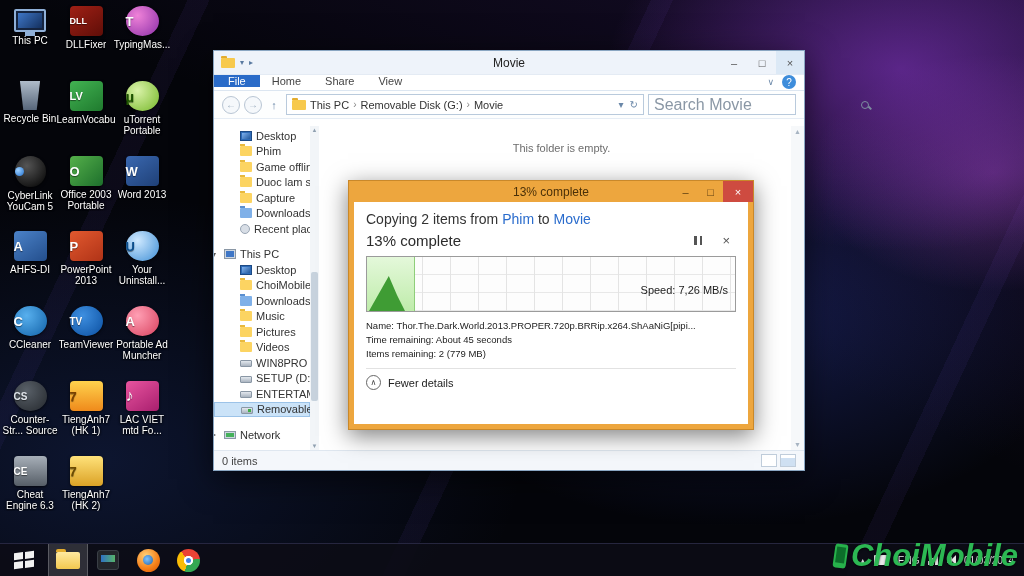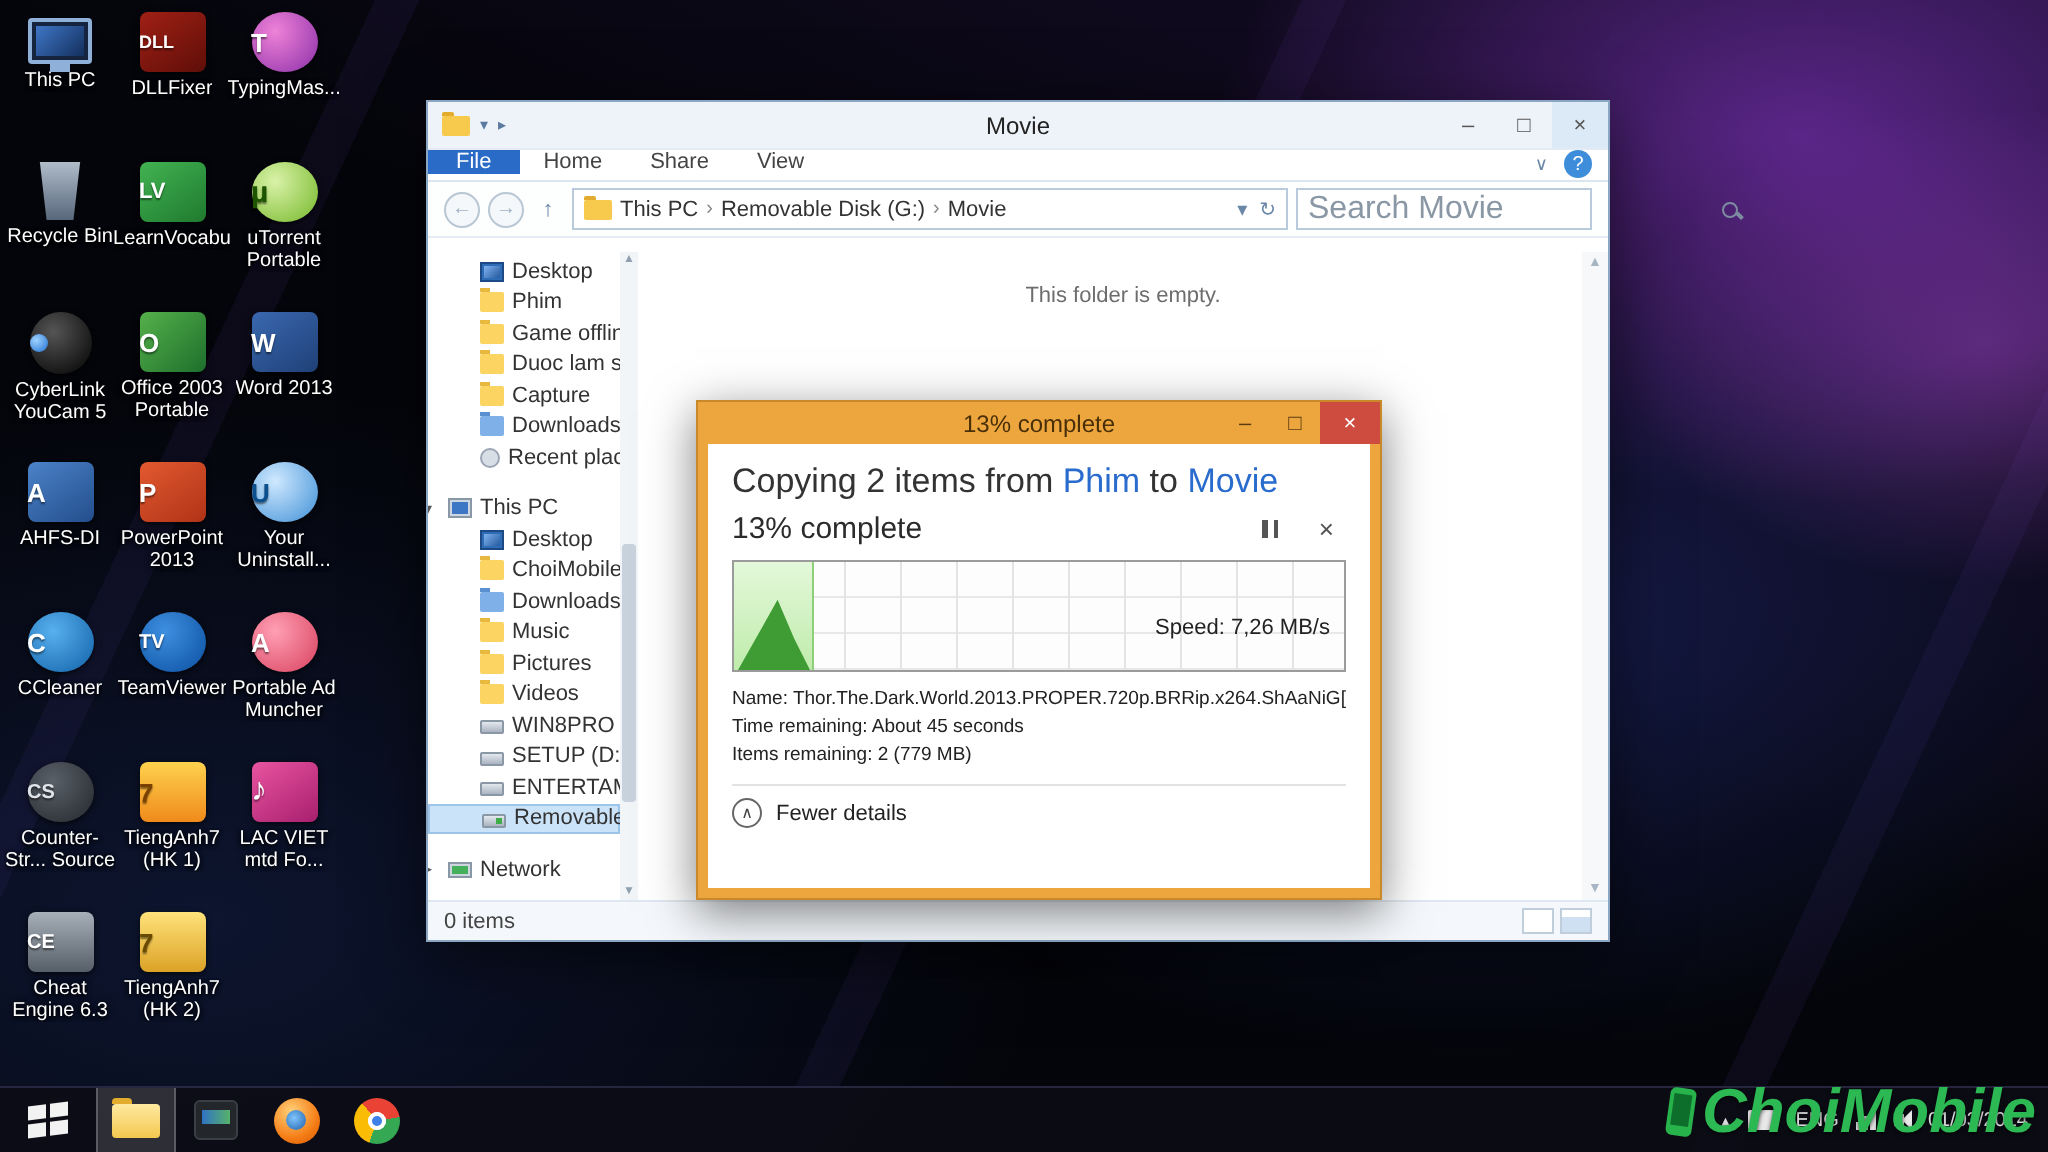--- a/index.html
+++ b/index.html
@@ -105,28 +105,28 @@
   .colheaders i{position:absolute;top:2px;height:16px;width:1px;background:#e4eaf1;}
   .empty-msg{margin-top:16px;text-align:center;color:#6d6d6d;}
   .mainscroll{position:absolute;right:0;top:0;bottom:0;width:13px;background:#f6f8fa;}
   .mainscroll .arr{position:absolute;left:0;width:100%;text-align:center;font-size:7px;color:#a7b4c2;}
   
   .statusbar{position:absolute;left:0;right:0;bottom:0;height:20px;background:#f4f7fb;border-top:1px solid #dfe7f0;display:flex;align-items:center;padding:0 8px;color:#444;}
   .viewtoggles{margin-left:auto;display:flex;gap:3px;}
   .viewtoggles span{width:16px;height:13px;border:1px solid #c0cddb;background:#fff;display:block;}
   .viewtoggles .vt2{background:linear-gradient(#fff 30%,#cfe0f2 30%);}
   
-  .copydlg{position:absolute;left:348px;top:200px;width:343px;height:250px;background:#eda63e;border:1px solid #c9882a;box-shadow:0 6px 22px rgba(0,0,0,.5);z-index:20;}
+  .copydlg{position:absolute;left:348px;top:180px;width:406px;height:250px;background:#eda63e;border:1px solid #c9882a;box-shadow:0 6px 22px rgba(0,0,0,.5);z-index:20;}
   .cd-title{height:21px;display:flex;align-items:center;position:relative;}
   .cd-title .t{position:absolute;left:0;right:0;text-align:center;font-size:12px;color:#4a3008;}
   .cd-caption{margin-left:auto;display:flex;height:100%;align-items:stretch;z-index:2;}
   .cd-caption span{width:25px;display:flex;align-items:center;justify-content:center;font-size:11px;color:#5a3c10;}
   .cd-caption .cd-close{background:#ce4b40;color:#fff;width:30px;}
   .cd-body{position:absolute;left:5px;right:5px;top:21px;bottom:5px;background:#fff;padding:9px 12px 6px;}
-  .cd-line1{font-size:17px;color:#333;}
+  .cd-line1{font-size:14px;color:#333;}
   .cd-line1 a{color:#2a6ccd;text-decoration:none;}
   .cd-prow{display:flex;align-items:center;margin-top:5px;}
   .cd-percent{font-size:15px;color:#2b2b2b;}
   .cd-ctrl{margin-left:auto;display:flex;align-items:center;gap:20px;padding-right:6px;}
   .pausei{width:8px;height:9px;position:relative;display:inline-block;}
   .pausei::before,.pausei::after{content:"";position:absolute;top:0;bottom:0;width:2.5px;background:#555;}
   .pausei::before{left:0;} .pausei::after{right:0;}
   .cd-x{color:#555;font-size:13px;line-height:10px;}
   .chart{margin-top:7px;height:56px;border:1px solid #9b9b9b;position:relative;overflow:hidden;
     background:

